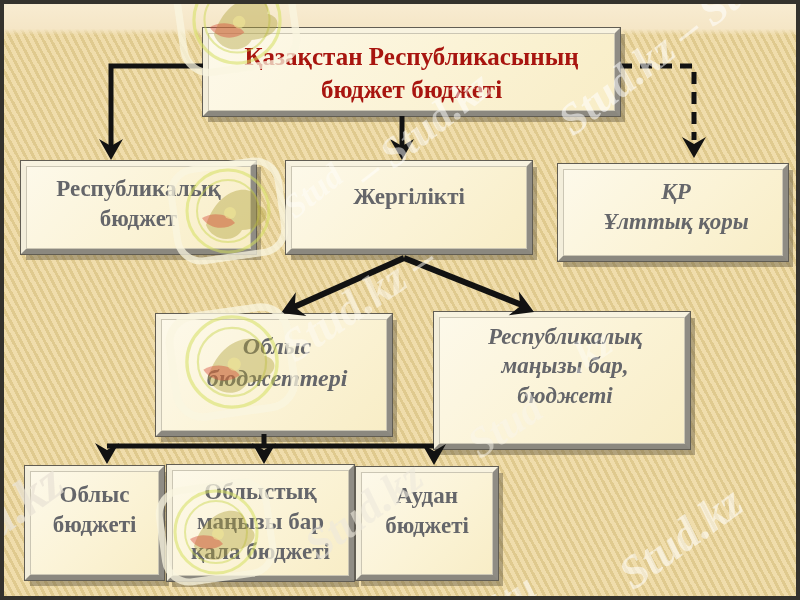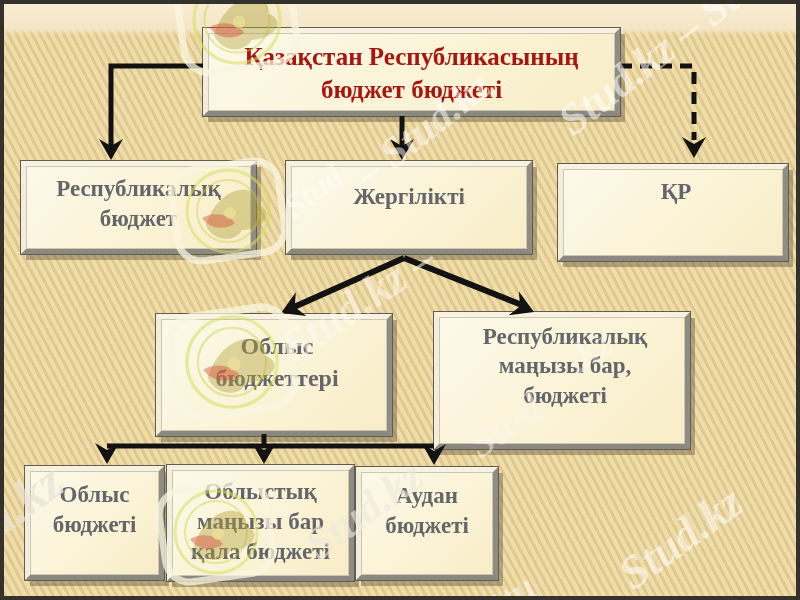--- a/index.html
+++ b/index.html
@@ -18,21 +18,21 @@
   .node{
     position:absolute;box-sizing:border-box;z-index:10;text-align:center;
     background:linear-gradient(135deg,#fdf9ea 0%,#fbf3d6 55%,#f8edc6 100%);
     border:5px solid;border-color:#f8f3e0 #8f8c84 #8b887f #f3eedb;
     outline:1px solid #615d53;
     box-shadow:5px 6px 0 rgba(90,80,58,.42), inset 0 0 0 1px #cbc6b4;
   }
   .node-text{font-weight:bold;color:#65666a;line-height:1.32;}
   .node-text span{display:block;}
   .red{color:#a8150f;}
-  .ital{margin-left:6px;}
+  .ital{font-style:italic;margin-left:6px;}
   svg.layer{position:absolute;left:0;top:0;z-index:20;pointer-events:none;}
   .wm-layer{position:absolute;left:0;top:0;width:800px;height:600px;z-index:30;pointer-events:none;overflow:hidden;}
   .wm{position:absolute;font-family:"Liberation Serif",serif;font-weight:bold;font-style:italic;
       white-space:nowrap;transform-origin:left center;}
 </style>
 </head>
 <body>
 
 <div id="stage">
   <div class="topband"></div>
@@ -53,20 +53,21 @@
 
   <div class="node" style="left:282px;top:157px;width:246px;height:93px">
     <div class="node-text" style="font-size:23px;padding-top:16px">
       <span>Жергілікті</span>
     </div>
   </div>
 
   <div class="node" style="left:554px;top:160px;width:230px;height:97px">
     <div class="node-text ital" style="font-size:23px;padding-top:8px">
       <span>ҚР</span>
+      <span>Ұлттық қоры</span>
     </div>
   </div>
 
   <div class="node" style="left:152px;top:310px;width:236px;height:122px">
     <div class="node-text ital" style="font-size:24px;padding-top:12px">
       <span>Облыс</span>
       <span>бюджеттері</span>
     </div>
   </div>
 

